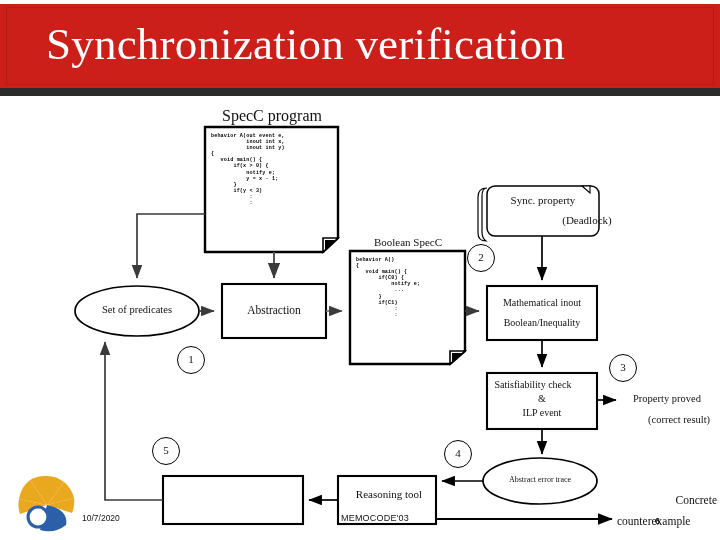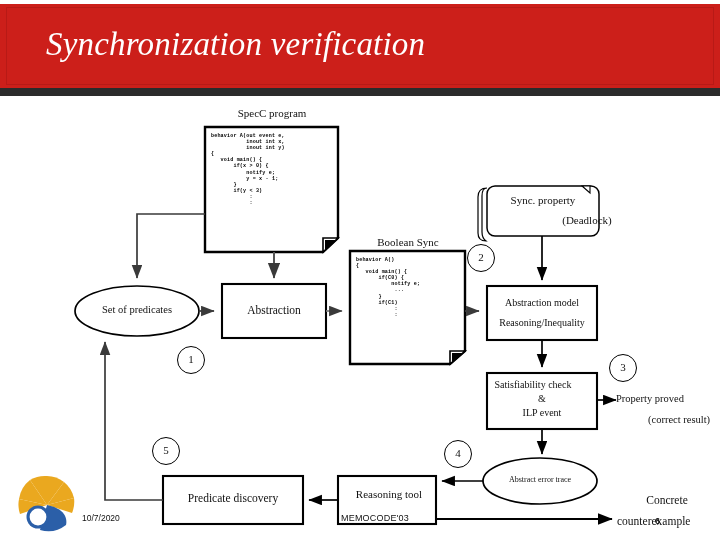--- a/index.html
+++ b/index.html
@@ -5,22 +5,22 @@
   html,body{margin:0;padding:0;background:#ffffff;}
   body{width:720px;height:540px;overflow:hidden;position:relative;
        font-family:"Liberation Serif", serif;}
 
   
   .hdr-red{position:absolute;left:0;top:4px;width:720px;height:84px;background:#cc1f1a;}
   .hdr-red .inner{position:absolute;left:6px;top:3px;right:6px;bottom:3px;
        border:1px solid #b81a16;box-sizing:border-box;}
   .hdr-dark{position:absolute;left:0;top:88px;width:720px;height:8px;background:#2b2b2b;}
   .slide-title{position:absolute;left:46px;top:22px;width:640px;height:48px;
-       color:#ffffff;font-size:33px;line-height:44px;letter-spacing:.2px;
-       font-family:"Liberation Serif", serif;white-space:nowrap;font-style:italic;}
+       color:#ffffff;font-size:45px;line-height:44px;letter-spacing:.2px;
+       font-family:"Liberation Serif", serif;white-space:nowrap;}
 
   
   .canvas{position:absolute;left:0;top:96px;width:720px;height:444px;}
   .canvas svg{position:absolute;left:0;top:0;}
 
   
   .lbl{position:absolute;font-family:"Liberation Serif", serif;color:#111;
        text-align:center;line-height:1.15;}
   .code{position:absolute;font-family:"Liberation Mono", monospace;color:#000;
        font-size:5.1px;line-height:6.1px;white-space:pre;font-weight:bold;
@@ -111,22 +111,22 @@
 
     <path d="M436,423 L612,423" fill="none" stroke="#000" stroke-width="1.9" marker-end="url(#ahb)"></path>
   </svg>
 
   <div class="num" style="left:177px;top:250px;">1</div>
   <div class="num" style="left:467px;top:148px;">2</div>
   <div class="num" style="left:609px;top:258px;">3</div>
   <div class="num" style="left:444px;top:344px;">4</div>
   <div class="num" style="left:152px;top:341px;">5</div>
 
-  <div class="lbl" style="left:205px;top:11px;width:134px;font-size:11px;">SpecC program</div>
-  <div class="lbl" style="left:350px;top:140px;width:116px;font-size:11px;">Boolean Sync</div>
+  <div class="lbl" style="left:205px;top:11px;width:134px;font-size:16px;">SpecC program</div>
+  <div class="lbl" style="left:350px;top:140px;width:116px;font-size:11px;">Boolean SpecC</div>
 
   <div class="code" style="left:211px;top:37px;">behavior A(out event e,
            inout int x,
            inout int y)
 {
    void main() {
        if(x &gt; 0) {
            notify e;
            y = x - 1;
        }
@@ -144,37 +144,36 @@
             :
             :</div>
 
   <div class="lbl" style="left:77px;top:208px;width:120px;font-size:10.5px;text-align:center;">Set of predicates</div>
 
   <div class="lbl" style="left:222px;top:208px;width:104px;font-size:11.5px;">Abstraction</div>
 
   <div class="lbl" style="left:489px;top:98px;width:108px;font-size:11px;">Sync. property</div>
   <div class="lbl" style="left:489px;top:118px;width:108px;font-size:11px;margin-left:44px;">(Deadlock)</div>
 
-  <div class="lbl" style="left:487px;top:201px;width:110px;font-size:10px;">Abstraction model</div>
-  <div class="lbl" style="left:487px;top:221px;width:110px;font-size:10px;">Reasoning/Inequality</div>
+  <div class="lbl" style="left:487px;top:201px;width:110px;font-size:10px;">Mathematical inout</div>
+  <div class="lbl" style="left:487px;top:221px;width:110px;font-size:10px;">Boolean/Inequality</div>
 
   <div class="lbl" style="left:487px;top:283px;width:92px;font-size:10px;">Satisfiability check</div>
   <div class="lbl" style="left:487px;top:297px;width:110px;font-size:10px;">&amp;</div>
   <div class="lbl" style="left:487px;top:311px;width:110px;font-size:10px;">ILP event</div>
 
-  <div class="lbl" style="left:616px;top:297px;width:102px;font-size:10.5px;text-align:left;">Property proved</div>
+  <div class="lbl" style="left:616px;top:297px;width:102px;font-size:10.5px;text-align:center;">Property proved</div>
   <div class="lbl" style="left:616px;top:318px;width:102px;font-size:10.5px;text-align:left;padding-left:32px;">(correct result)</div>
 
   <div class="lbl" style="left:484px;top:379px;width:112px;font-size:8px;">Abstract error trace</div>
 
   <div class="lbl" style="left:338px;top:392px;width:102px;font-size:11px;">Reasoning tool</div>
 
-  <div class="lbl" style="left:163px;top:396px;width:140px;font-size:11.5px;">Predicate discovery</div>
 
-  <div class="lbl" style="left:617px;top:398px;width:100px;font-size:11.5px;text-align:center;">Concrete</div>
+  <div class="lbl" style="left:617px;top:398px;width:100px;font-size:11.5px;text-align:right;">Concrete</div>
   <div class="lbl" style="left:617px;top:419px;width:104px;font-size:11.5px;text-align:left;">counterexample</div>
 </div>
 
 <svg class="logo" viewBox="0 0 62 62">
   <circle cx="31" cy="31" r="29" fill="#ffffff"></circle>
   <path d="M31,33 L31,4 A29,29 0 0,1 48,10 Z" fill="#eaa81f"></path>
   <path d="M31,33 L48,10 A29,29 0 0,1 58,26 Z" fill="#eaa81f"></path>
   <path d="M31,33 L58,26 A29,29 0 0,1 56,41 Z" fill="#eaa81f"></path>
   <path d="M31,33 L14,8 A29,29 0 0,0 3,27 Z" fill="#eaa81f"></path>
   <path d="M31,33 L3,27 A29,29 0 0,0 4,42 Z" fill="#eaa81f"></path>

